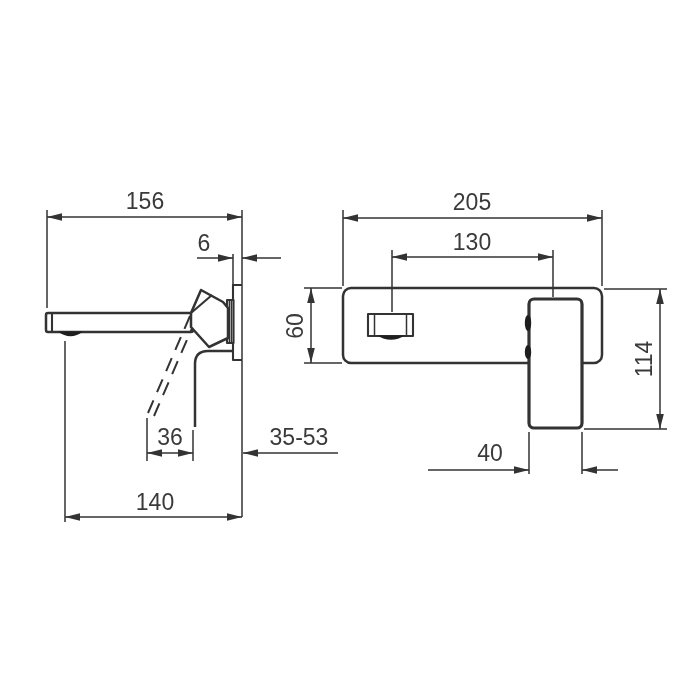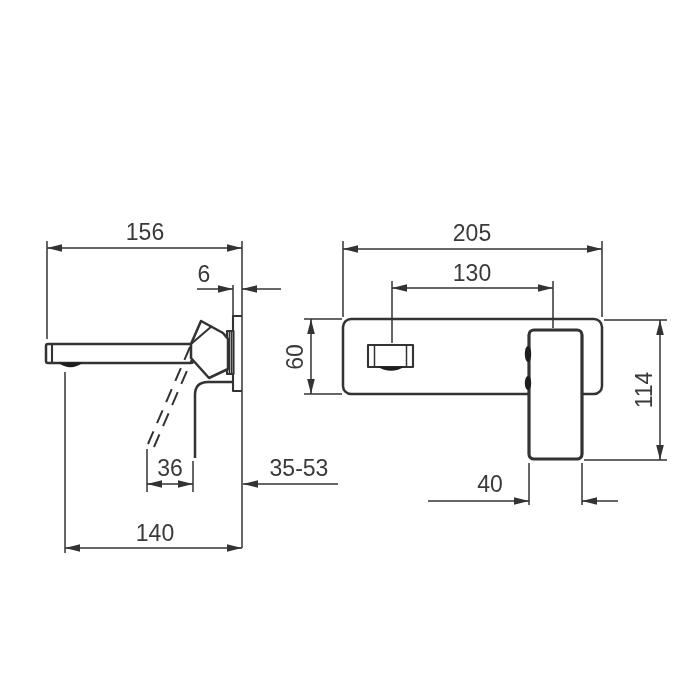--- a/index.html
+++ b/index.html
@@ -1,18 +1,18 @@
 <!DOCTYPE html>
 <html style="--bg: #ffffff; --line: #333333; --text: #3a3a3a; --ink: #1e1e1e;"><head>
 <meta charset="utf-8">
 <style>
   :root { --bg:#ffffff; --line:#333333; --text:#3a3a3a; --ink:#1e1e1e; }
   html,body { margin:0; padding:0; }
   body { width:700px; height:700px; background:var(--bg); font-family:"Liberation Sans",sans-serif; }
-  .stage { position:relative; width:700px; height:619px; background:var(--bg);margin-top:31px; }
+  .stage { position:relative; width:700px; height:619px; background:var(--bg); }
   svg { display:block; }
   .ln  { stroke:var(--line); fill:none; stroke-linecap:butt; stroke-linejoin:round; }
   .w-thin  { stroke-width:1.5; }
   .w-med   { stroke-width:2.1; }
   .w-thick { stroke-width:2.5; }
   .w-bold  { stroke-width:3.2; }
   .fw { fill:#ffffff; }
   .dark { fill:var(--ink); stroke:none; }
   .dash { stroke-dasharray:14 9; stroke-width:2; }
   .arrhead { fill:var(--line); stroke:none; }

